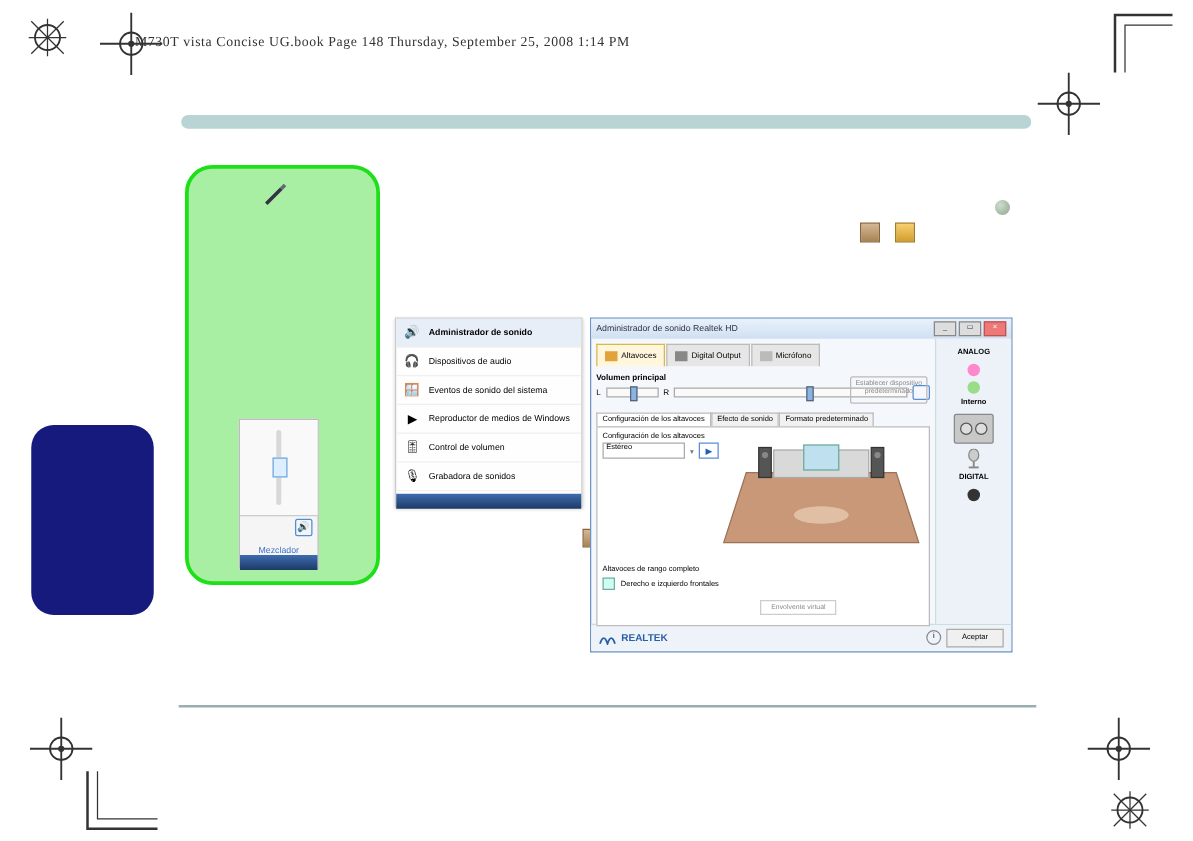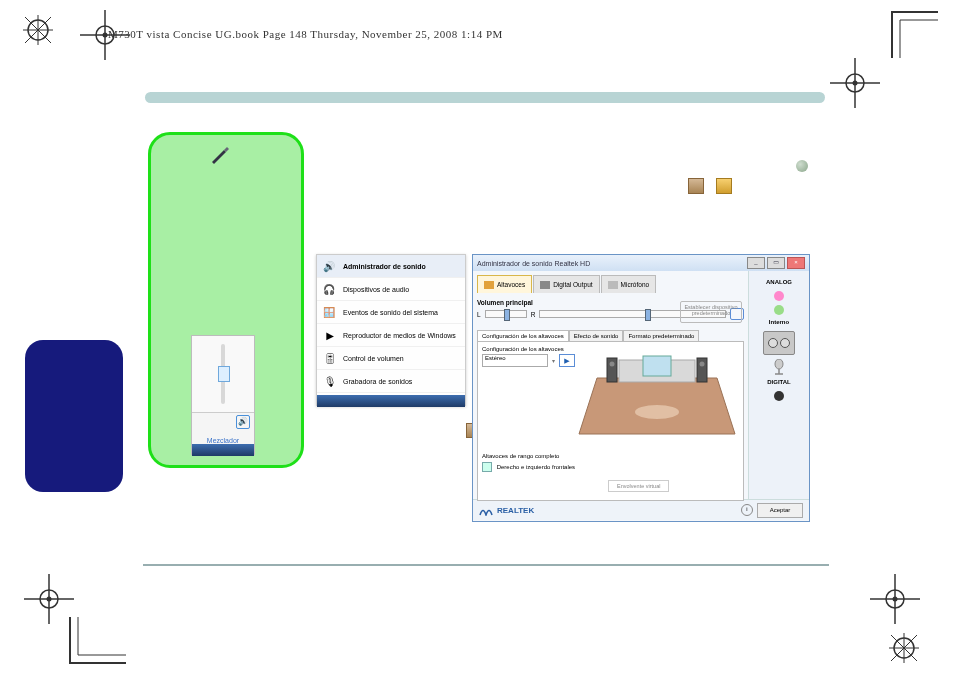--- a/index.html
+++ b/index.html
@@ -408,21 +408,21 @@
 <div class="crop-mark" style="top:628px;left:884px">
   <svg width="40" height="40">
       <circle cx="20" cy="20" r="10" fill="none" stroke="#333" stroke-width="1.5"></circle>
       <line x1="7" y1="7" x2="33" y2="33" stroke="#333" stroke-width="1"></line>
       <line x1="33" y1="7" x2="7" y2="33" stroke="#333" stroke-width="1"></line>
       <line x1="20" y1="5" x2="20" y2="35" stroke="#333" stroke-width="1"></line>
       <line x1="5" y1="20" x2="35" y2="20" stroke="#333" stroke-width="1"></line>
     </svg>
 </div>
 
-<div class="header-text">M730T vista Concise UG.book  Page 148  Thursday, November 25, 2008  1:14 PM</div>
+<div class="header-text">M730T vista Concise UG.book  Page 148  Thursday, September 25, 2008  1:14 PM</div>
 
 <div class="horizontal-bar"></div>
 
 <div class="navy-box"></div>
 
 <div class="green-box">
   <div class="pen-icon">
     <svg width="22" height="22">
         <path d="M3 19 L15 7 L17 9 L5 21 Z" fill="#334"></path>
         <path d="M15 7 L18 4 L20 6 L17 9 Z" fill="#667"></path>

